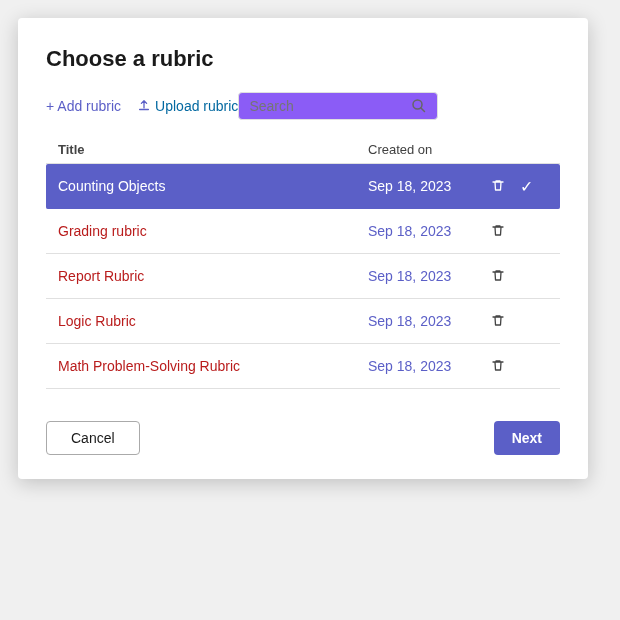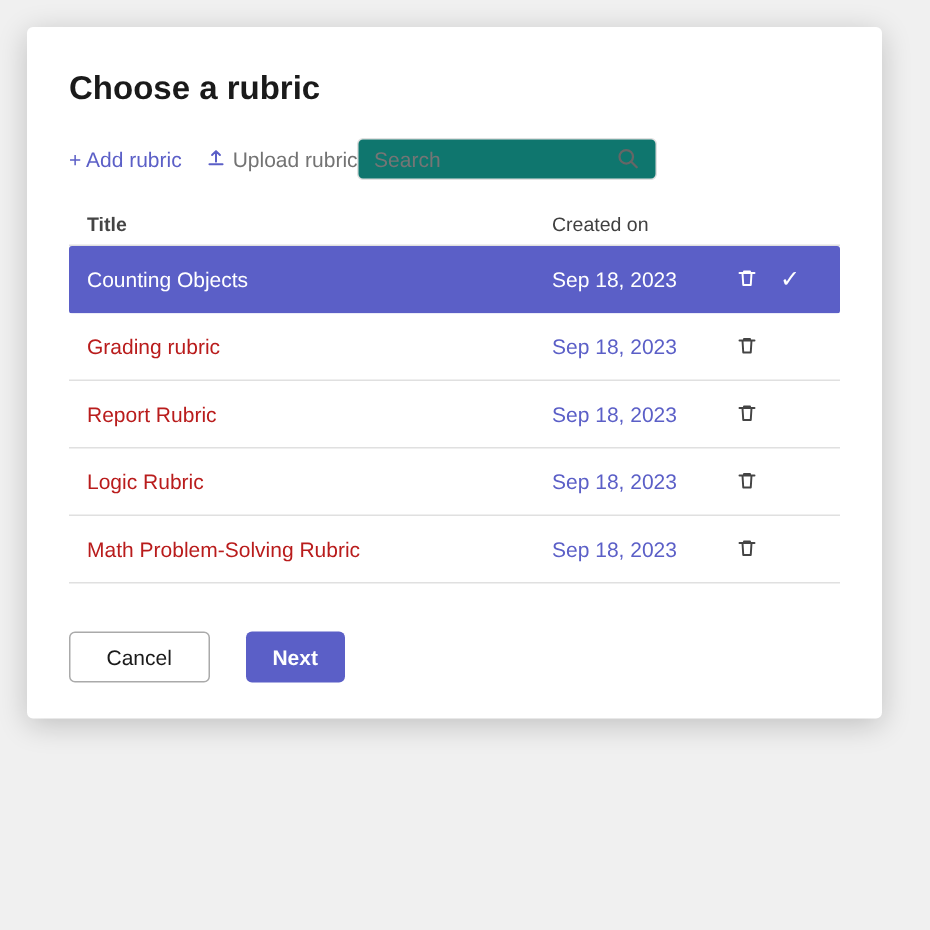--- a/index.html
+++ b/index.html
@@ -61,33 +61,33 @@
       background: none;
       border: none;
       cursor: pointer;
       padding: 4px 0;
     }
 
     .upload-rubric-btn {
       display: flex;
       align-items: center;
       gap: 4px;
-      color: #737373;
+      color: #0369a1;
       font-size: 14px;
       font-weight: 500;
       background: none;
       border: none;
       cursor: pointer;
       padding: 4px 0;
     }
 
     .search-box {
       display: flex;
       align-items: center;
-      background: #0f766e;
+      background: #8b5cf6;
       border: 1px solid #e0e0e0;
       border-radius: 4px;
       padding: 5px 10px;
       width: 200px;
     }
 
     .search-input {
       border: none;
       background: transparent;
       outline: none;
@@ -181,21 +181,21 @@
     .delete-btn.white { color: #ffffff; }
 
     .check-icon {
       color: #ffffff;
       font-size: 16px;
       margin-left: 4px;
     }
 
     .dialog-footer {
       display: flex;
-      justify-content: flex-start;
+      justify-content: space-between;
       gap: 24px;
       margin-top: 32px;
     }
 
     .cancel-btn {
       padding: 8px 24px;
       border: 1px solid #aaa;
       background: #ffffff;
       color: #1a1a1a;
       font-size: 14px;

